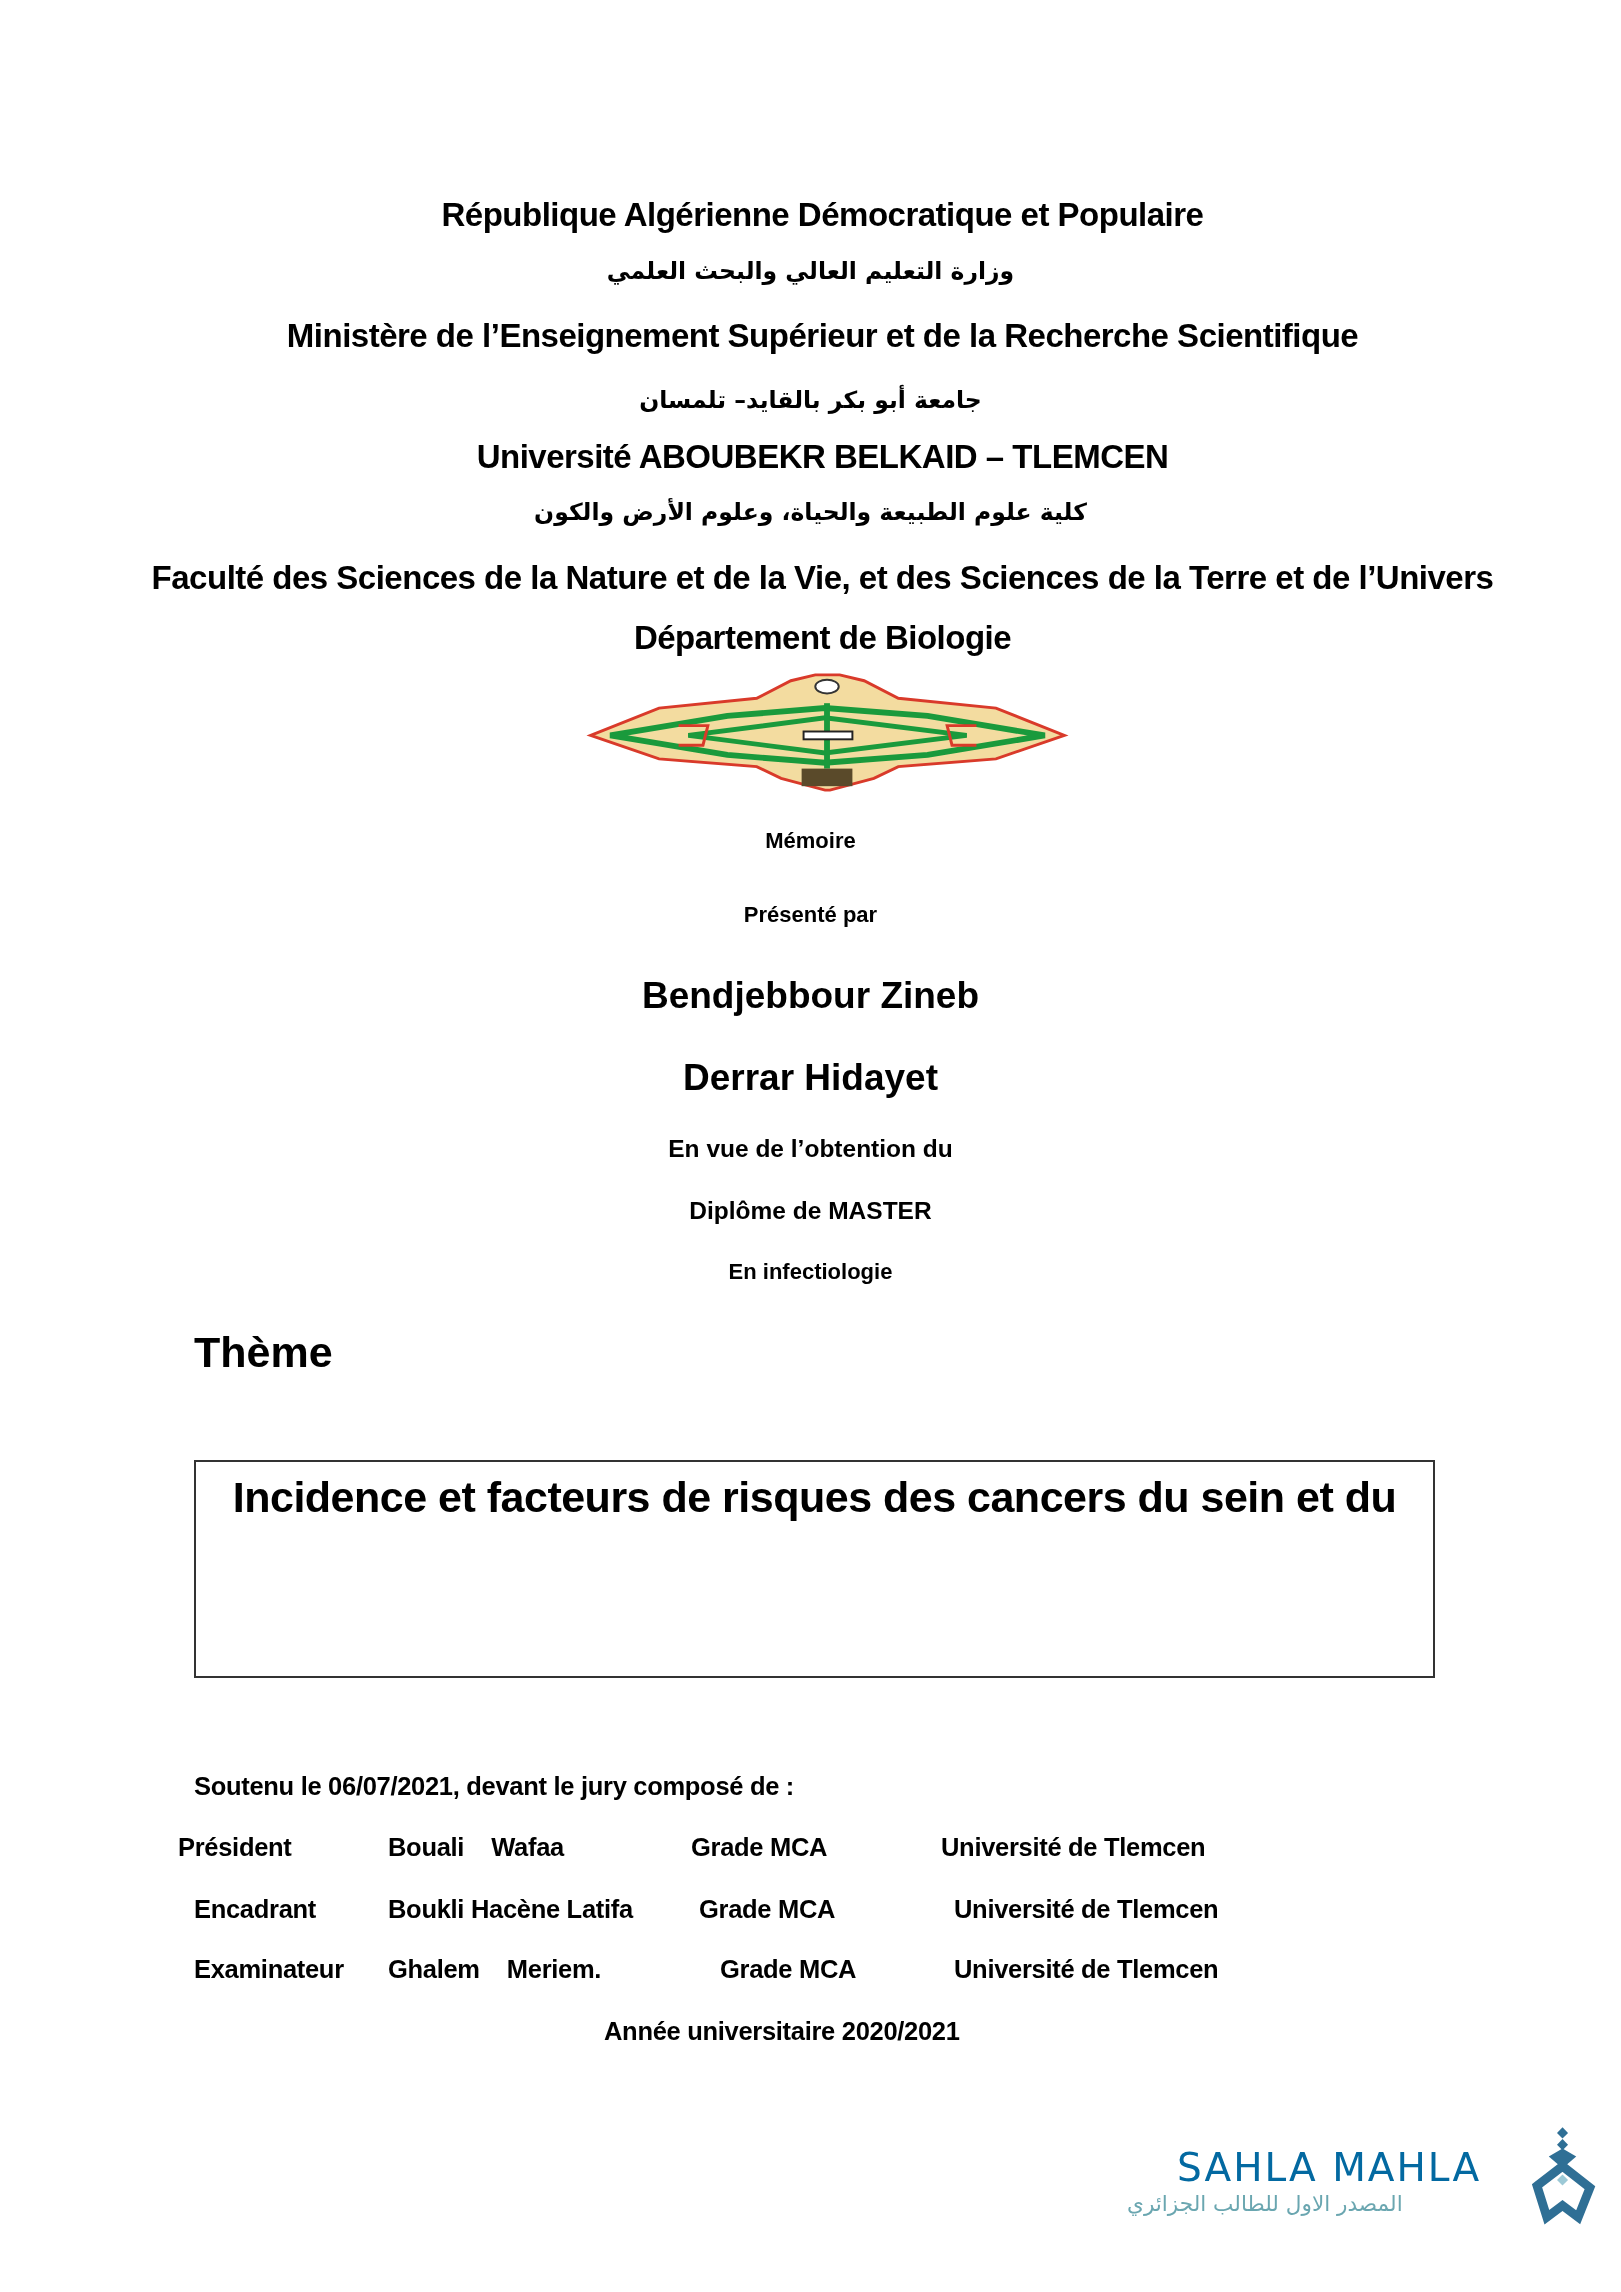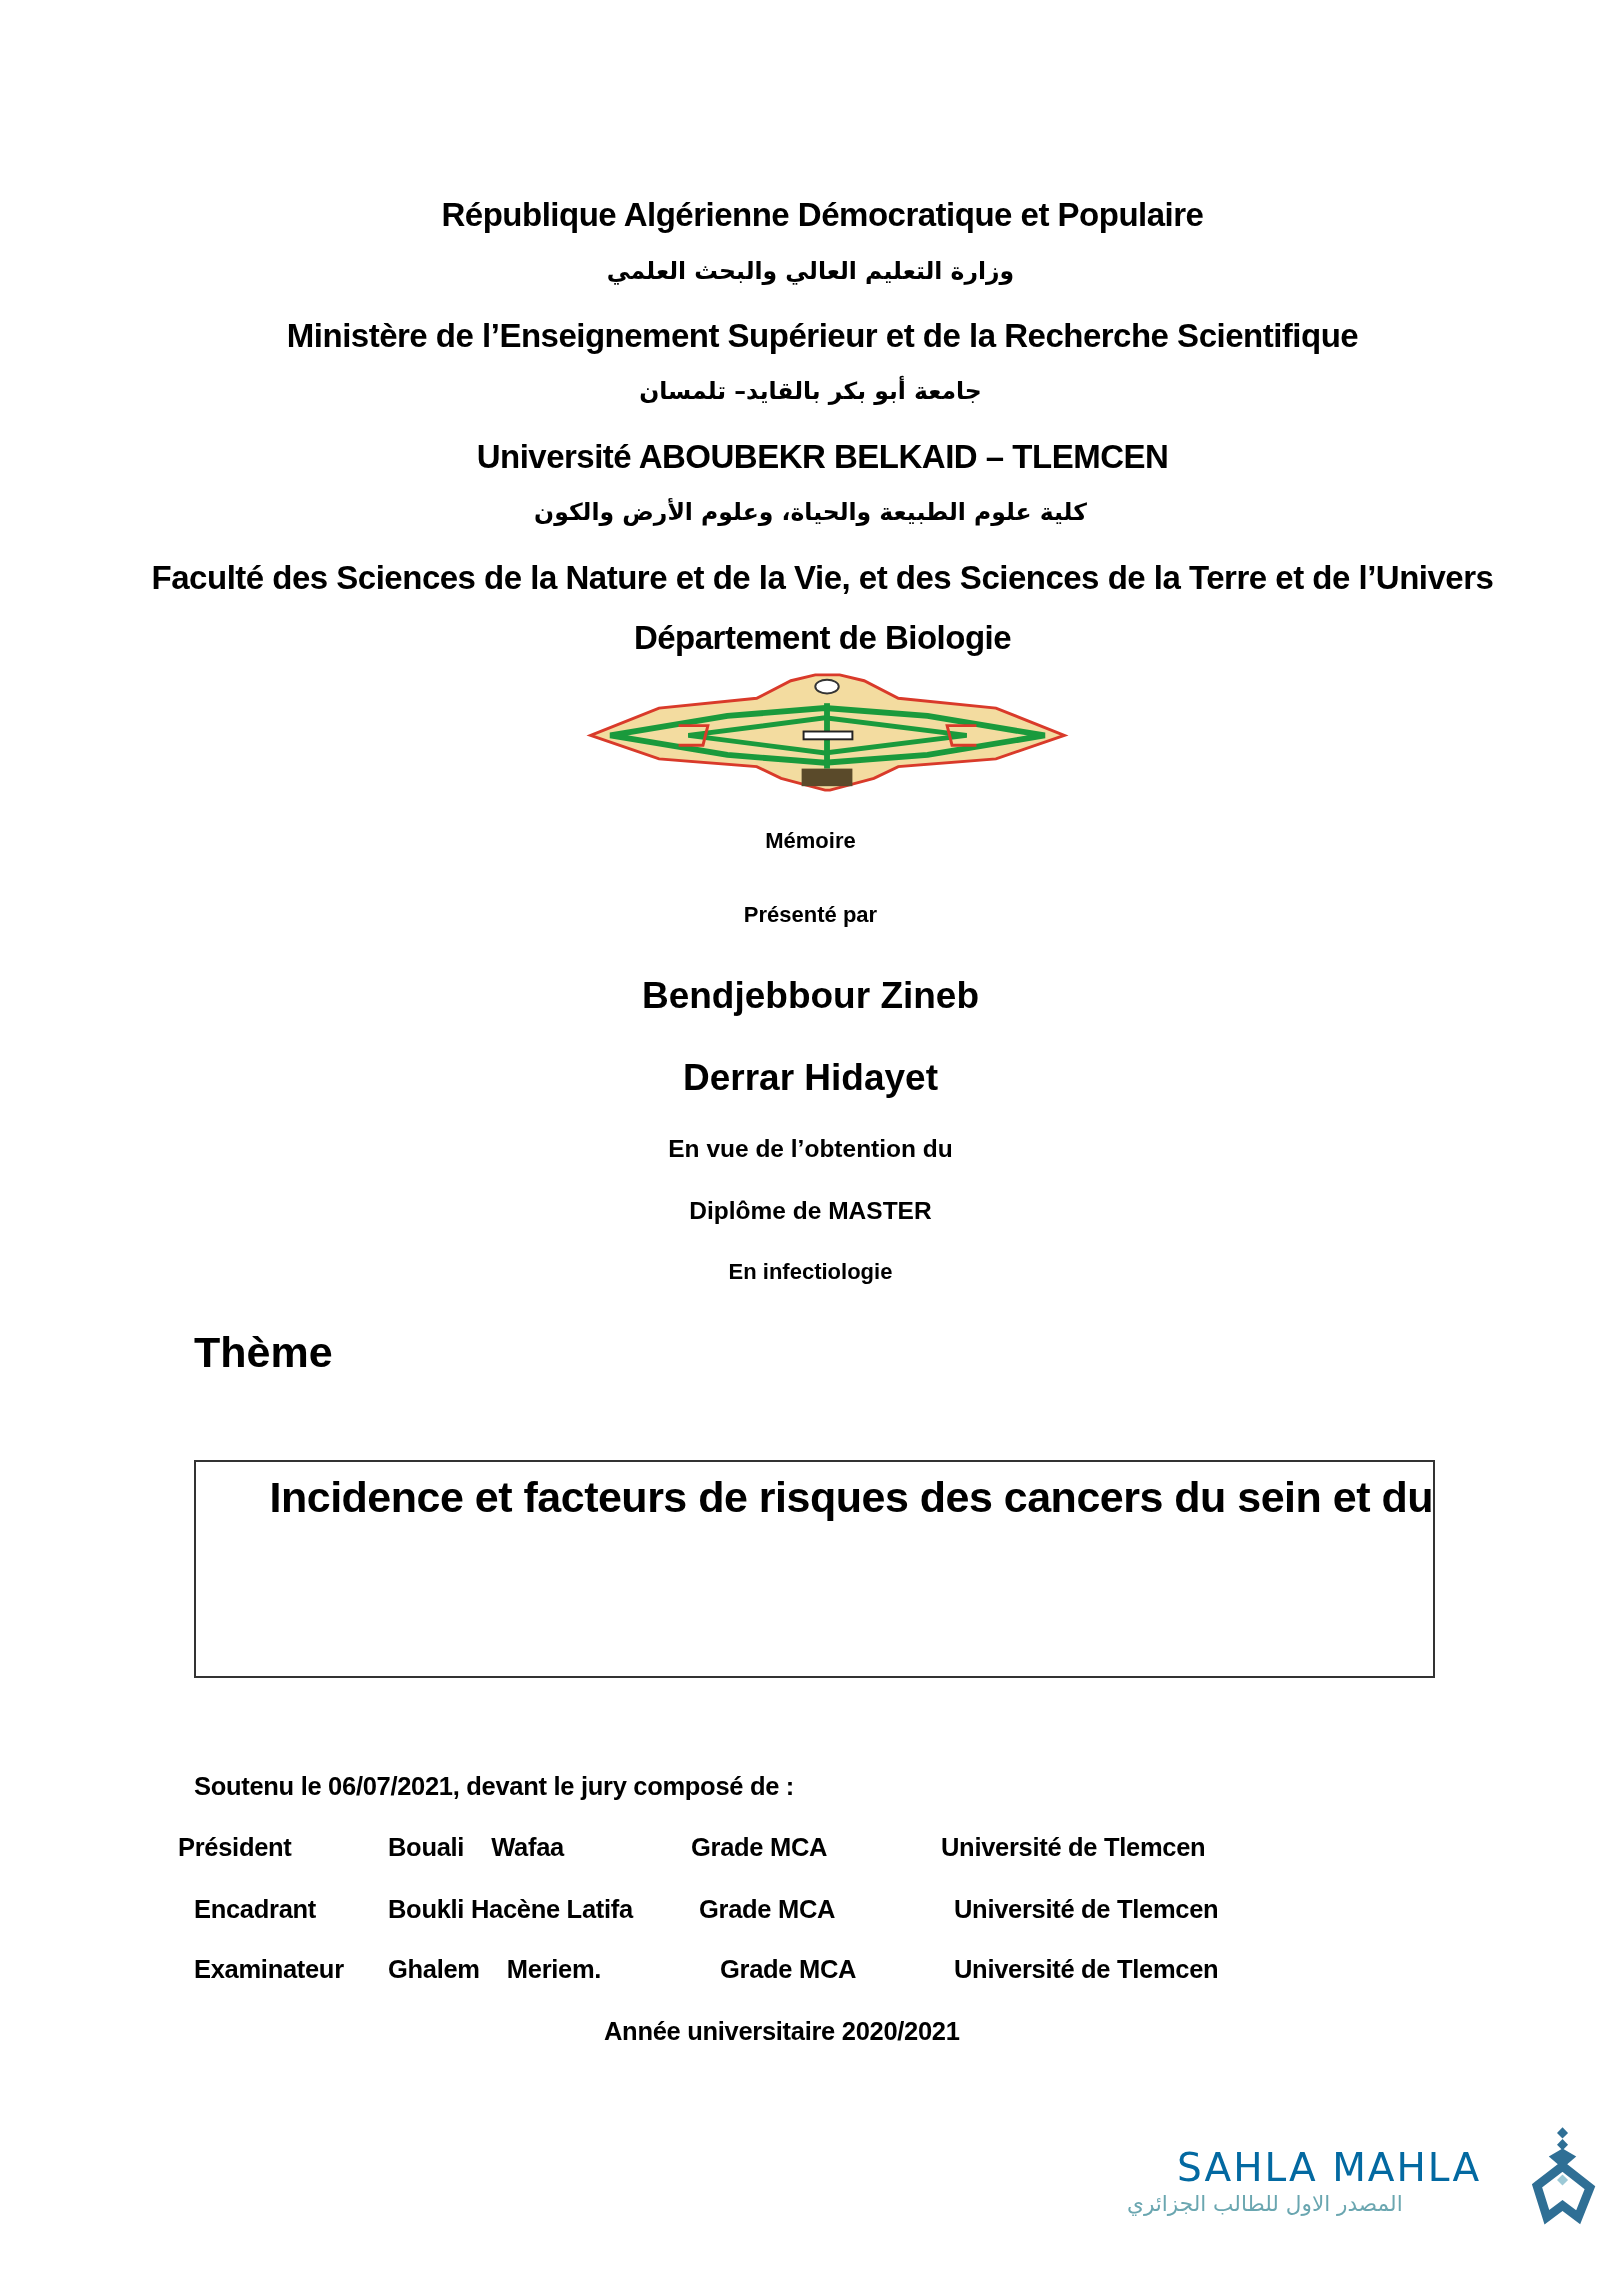--- a/index.html
+++ b/index.html
@@ -7,37 +7,37 @@
            font-family: "Liberation Sans", "DejaVu Sans", sans-serif; color: #000; }
     .c { position: absolute; left: 0; width: 1621px; text-align: center; font-weight: bold; white-space: nowrap; }
     .hdr { font-size: 33px; letter-spacing: -0.5px; padding-left: 12px; }
     .ar { font-family: "DejaVu Sans", sans-serif; font-size: 23.5px; direction: rtl; unicode-bidi: plaintext; }
     .mid { font-size: 22px; }
     .big { font-size: 37px; }
     .small { font-size: 24.5px; }
     .theme { position: absolute; left: 194px; top: 1328px; font-size: 43px; font-weight: bold; }
     .box { position: absolute; left: 194px; top: 1460px; width: 1241px; height: 218px;
            border: 2px solid #333; box-sizing: border-box; text-align: center; }
-    .box-line { font-size: 43px; font-weight: bold; line-height: 59px; letter-spacing: -0.5px; text-align: right; }
+    .box-line { font-size: 43px; font-weight: bold; line-height: 59px; letter-spacing: -0.5px; }
     .box-inner { padding-top: 5.9px; }
     .jury { position: absolute; font-size: 25.5px; font-weight: bold; white-space: nowrap; letter-spacing: -0.3px; }
     .logo { position: absolute; left: 580px; top: 669px; width: 495px; height: 125px; }
     .sm { position: absolute; left: 1127px; top: 2127px; width: 470px; height: 98px; }
     .sm-text { position: absolute; left: 14px; top: 17.6px; font-size: 39px; color: #0369a1; letter-spacing: 2px;
                font-family: "DejaVu Sans", sans-serif; margin-left: 36px; }
     .sm-ar { position: absolute; left: 0; top: 64px; font-size: 21.6px; color: #6aa6b0; direction: rtl;
              font-family: "DejaVu Sans", sans-serif; white-space: nowrap; }
   </style>
 </head>
 <body>
 
 <div class="c hdr" style="top:196px">République Algérienne Démocratique et Populaire</div>
 <div class="c ar" style="top:257px">وزارة التعليم العالي والبحث العلمي</div>
 <div class="c hdr" style="top:317px">Ministère de l’Enseignement Supérieur et de la Recherche Scientifique</div>
-<div class="c ar" style="top:377px">جامعة أبو بكر بالقايد– تلمسان</div>
+<div class="c ar" style="top:386px">جامعة أبو بكر بالقايد– تلمسان</div>
 <div class="c hdr" style="top:438px">Université ABOUBEKR BELKAID – TLEMCEN</div>
 <div class="c ar" style="top:498px">كلية علوم الطبيعة والحياة، وعلوم الأرض والكون</div>
 <div class="c hdr" style="top:559px">Faculté des Sciences de la Nature et de la Vie, et des Sciences de la Terre et de l’Univers</div>
 <div class="c hdr" style="top:619px">Département de Biologie</div>
 
 <svg class="logo" viewBox="0 0 505 128">
   <path d="M10 68 L80 40 L180 30 L215 12 L240 6 L265 6 L290 12 L325 30 L425 40 L495 68 L425 92 L325 100 L300 112 L255 124 L250 124 L205 112 L180 100 L80 92 Z" fill="#f3dca0" stroke="#d93a2a" stroke-width="3"></path>
   <ellipse cx="252" cy="18" rx="12" ry="7" fill="#fff" stroke="#333" stroke-width="2"></ellipse>
   <path d="M30 68 L150 48 L250 40 L355 48 L475 68 L355 88 L250 96 L150 88 Z" fill="none" stroke="#1a9a3c" stroke-width="6"></path>
   <path d="M110 68 L250 50 L395 68 L250 86 Z" fill="none" stroke="#1a9a3c" stroke-width="5"></path>

